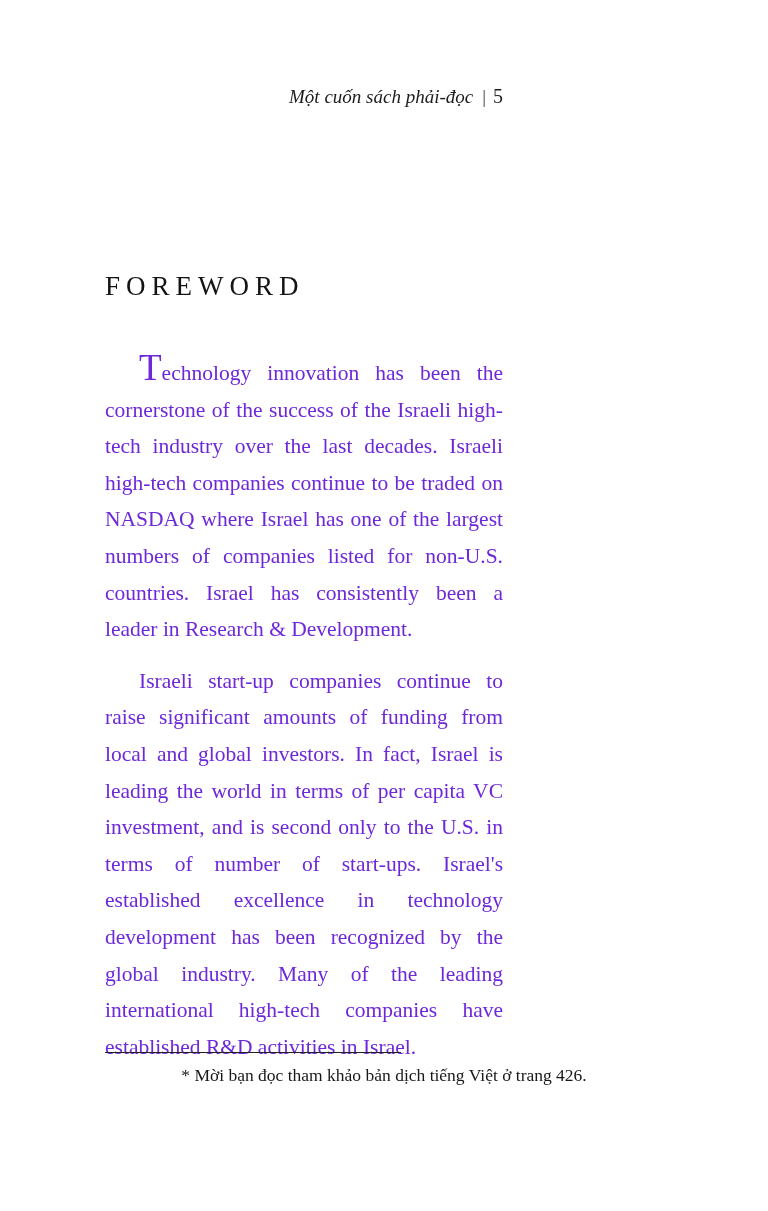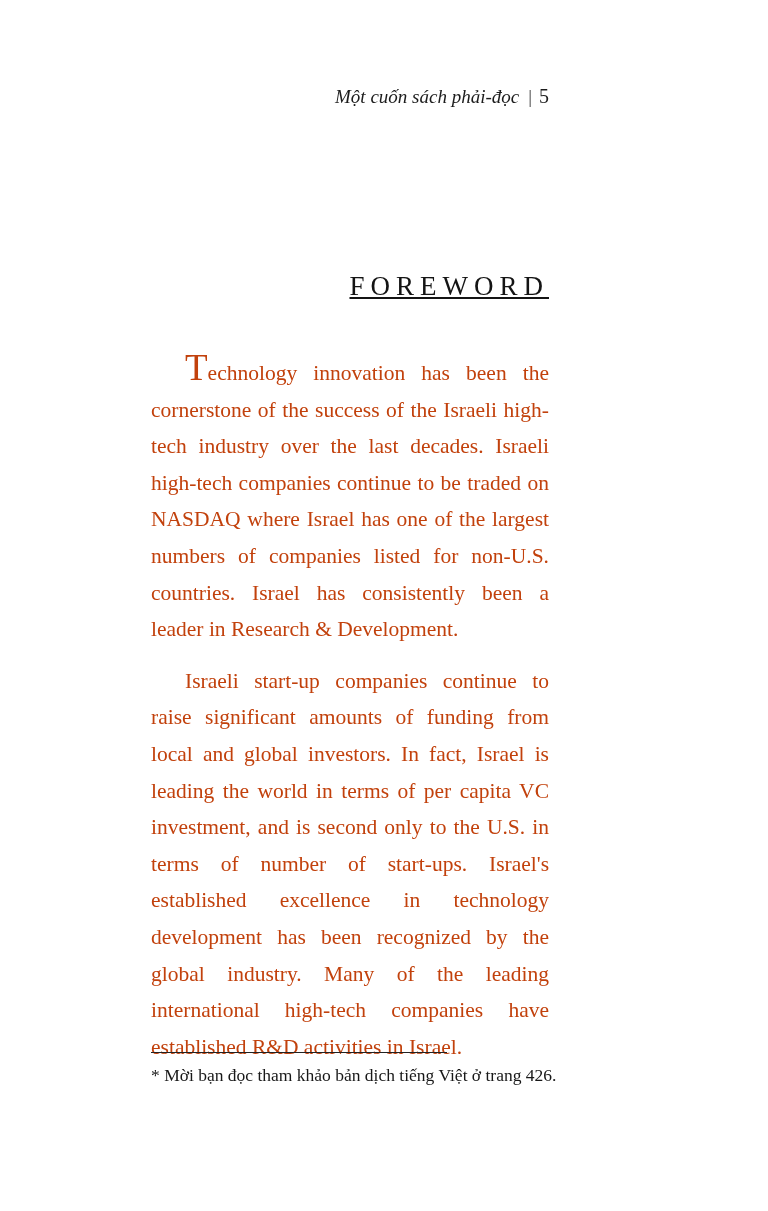--- a/index.html
+++ b/index.html
@@ -10,21 +10,20 @@
     }
     .page {
       position: relative;
       width: 608px;
       height: 1211px;
       background: #ffffff;
       color: #1c1c1c;
       font-family: "Liberation Serif", "DejaVu Serif", serif;
       padding: 85px 105px 0 105px;
       overflow: hidden;
-      margin-left: 46px;
     }
     .running-header {
       text-align: right;
       font-size: 19px;
       color: #1c1c1c;
       white-space: nowrap;
     }
     .running-title {
       font-style: italic;
     }
@@ -33,40 +32,39 @@
       padding: 0 7px 0 9px;
       color: #444444;
     }
     .page-num {
       font-style: normal;
       font-size: 20px;
     }
     .chapter-title {
       margin: 156px 0 0 0;
       font-weight: normal;
-      text-align: right;
+      text-align: left;
       font-size: 27px;
       letter-spacing: 6px;
       line-height: 45px;
       color: #141414;
-      text-decoration: underline;
     }
     .title-line {
       display: block;
     }
     .body-copy {
       margin-top: 46px;
     }
     .body-para {
       margin: 0 0 15px 0;
       font-size: 21.5px;
       line-height: 36.6px;
       text-align: justify;
       text-indent: 34px;
-      color: #c2410c;
+      color: #6d28d9;
     }
     .dropcap {
       font-size: 37px;
       line-height: 0;
     }
     .footnote-block {
       position: absolute;
       left: 105px;
       top: 1052px;
       width: 558px;
@@ -74,20 +72,21 @@
     .footnote-rule {
       width: 296px;
       height: 0;
       border-top: 1.5px solid #222222;
       margin-bottom: 10px;
     }
     .footnote-text {
       font-size: 17.5px;
       line-height: 24px;
       color: #181818;
+      text-align: center;
     }
   </style>
 </head>
 <body>
 
 <div class="page">
 
   <div class="running-header">
     <span class="running-title">Một cuốn sách phải-đọc</span><span class="header-sep">|</span><span class="page-num">5</span>
   </div>

